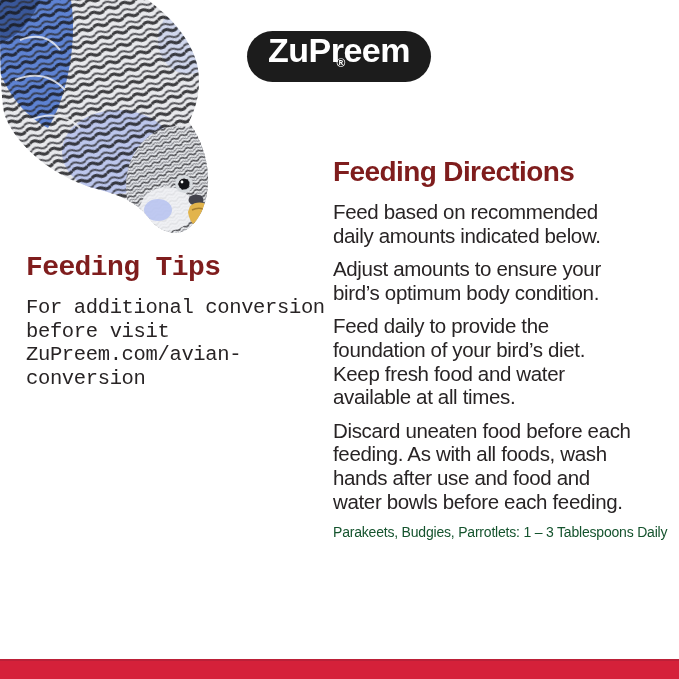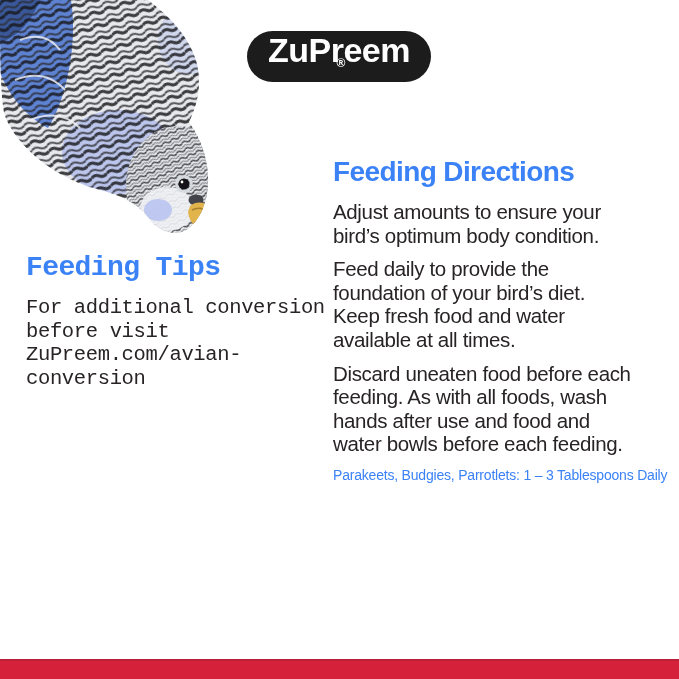--- a/index.html
+++ b/index.html
@@ -27,32 +27,32 @@
   }
   .logo-reg {
     color: #ffffff; font-size: 12px; font-weight: bold;
     position: relative; top: -11px; left: 2px;
   }
   .col { position: absolute; color: #272324; }
   .col-left  { left: 26px;  top: 252px; width: 302px; font-family: Liberation Mono, monospace; }
   .col-right { left: 333px; top: 156px; width: 346px; }
   .col h2 {
     font-size: 28px; line-height: 32px; font-weight: bold;
-    letter-spacing: -0.6px; color: #3b82f6; margin-bottom: 12px;
+    letter-spacing: -0.6px; color: #7f1d1d; margin-bottom: 12px;
   }
   .para {
     font-size: 20.5px; line-height: 23.6px;
     letter-spacing: -0.35px;
     white-space: pre-line;
     margin-bottom: 10px;
     color: #282425;
   }
   .amounts {
     font-size: 14px; line-height: 18px; letter-spacing: -0.2px;
-    margin-top: 6px; color: #3b82f6; white-space: pre-line;
+    margin-top: 6px; color: #14532d; white-space: pre-line;
   }
   .bottom-stripe {
     position: absolute; left: 0; bottom: 0;
     width: 679px; height: 20px;
     border-top: 2px solid #bc2038;
   }
 </style>
 </head>
 <body>
 
@@ -105,20 +105,22 @@
 
 <div class="col col-left">
   <h2>Feeding Tips</h2>
   <div class="para">For additional conversion
 before visit
 ZuPreem.com/avian-conversion</div>
 </div>
 
 <div class="col col-right">
   <h2>Feeding Directions</h2>
+  <div class="para">Feed based on recommended
+daily amounts indicated below.</div>
   <div class="para">Adjust amounts to ensure your
 bird’s optimum body condition.</div>
   <div class="para">Feed daily to provide the
 foundation of your bird’s diet.
 Keep fresh food and water
 available at all times.</div>
   <div class="para">Discard uneaten food before each
 feeding. As with all foods, wash
 hands after use and food and
 water bowls before each feeding.</div>

